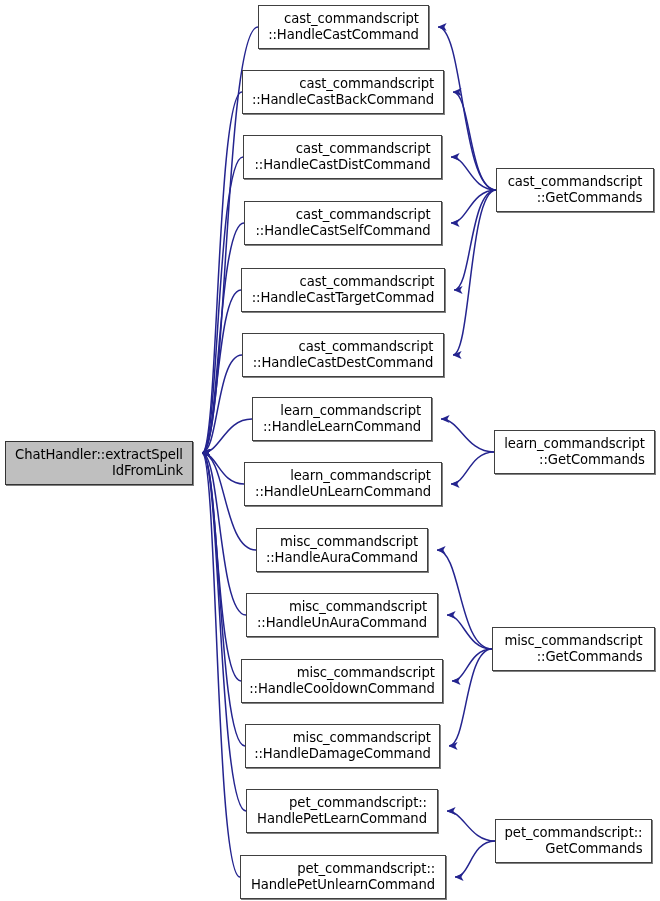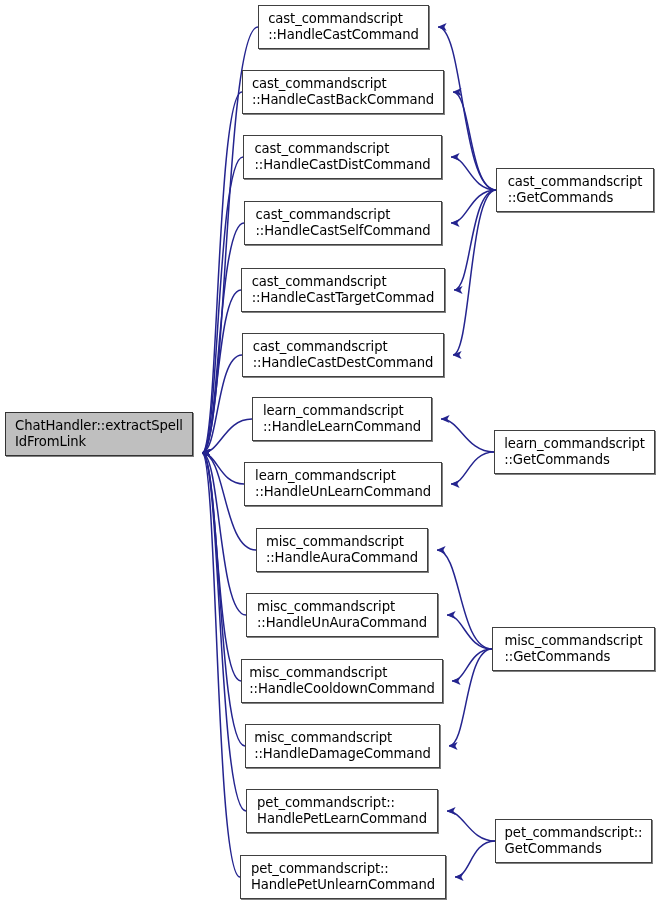--- a/index.html
+++ b/index.html
@@ -3,21 +3,21 @@
 <meta charset="utf-8">
 <style>
   html,body{margin:0;padding:0;background:#ffffff;}
   body{width:660px;height:901px;overflow:hidden;
        font-family:"DejaVu Sans","Liberation Sans",sans-serif;}
   #graph{position:relative;width:660px;height:901px;background:#ffffff;}
   #edges{position:absolute;left:0;top:0;width:660px;height:901px;}
   .node{position:absolute;box-sizing:border-box;
         border:1px solid #404040;background:#ffffff;
         display:flex;align-items:center;justify-content:center;
-        text-align:left;line-height:1.18;color:#000000;
+        text-align:right;line-height:1.18;color:#000000;
         font-size:13.2px;letter-spacing:-0.1px;
         box-shadow:1px 1px 0 0 #808080;}
   .node span{display:block;padding:0 3px;white-space:pre-line;}
   .node.root{background:#bfbfbf;border:1px solid #333333;}
 </style>
 </head>
 <body>
 
 <div id="graph">
   <svg id="edges" viewBox="0 0 660 901" xmlns="http://www.w3.org/2000/svg">
@@ -51,21 +51,21 @@
         <path d="M494,452 C469.28,452 466.72,484 451,484" fill="none" stroke="#24248f" stroke-width="1.5" marker-end="url(#arrow)"></path>
         <path d="M492,649 C458.72,649 461.28,550 437,550" fill="none" stroke="#24248f" stroke-width="1.5" marker-end="url(#arrow)"></path>
         <path d="M492,649 C466.15999999999997,649 463.84000000000003,615 447,615" fill="none" stroke="#24248f" stroke-width="1.5" marker-end="url(#arrow)"></path>
         <path d="M492,649 C468.3,649 466.7,681 452,681" fill="none" stroke="#24248f" stroke-width="1.5" marker-end="url(#arrow)"></path>
         <path d="M492,649 C464.96,649 467.04,746 449,746" fill="none" stroke="#24248f" stroke-width="1.5" marker-end="url(#arrow)"></path>
         <path d="M495,841 C469.02,841 463.98,811 447,811" fill="none" stroke="#24248f" stroke-width="1.5" marker-end="url(#arrow)"></path>
         <path d="M495,841 C470.42,841 470.58,877 455,877" fill="none" stroke="#24248f" stroke-width="1.5" marker-end="url(#arrow)"></path>
       </g>
   </svg>
   <div id="nodes">
-      <div class="node root" style="left: 5px; top: 412px; width: 188px; height: 44px;">
+      <div class="node root" style="left: 5px; top: 441px; width: 188px; height: 44px;">
         <span>ChatHandler::extractSpell
 IdFromLink</span>
       </div>
       <div class="node" style="left: 258px; top: 5px; width: 171px; height: 44px;">
         <span>cast_commandscript
 ::HandleCastCommand</span>
       </div>
       <div class="node" style="left: 242px; top: 70px; width: 202px; height: 44px;">
         <span>cast_commandscript
 ::HandleCastBackCommand</span>

